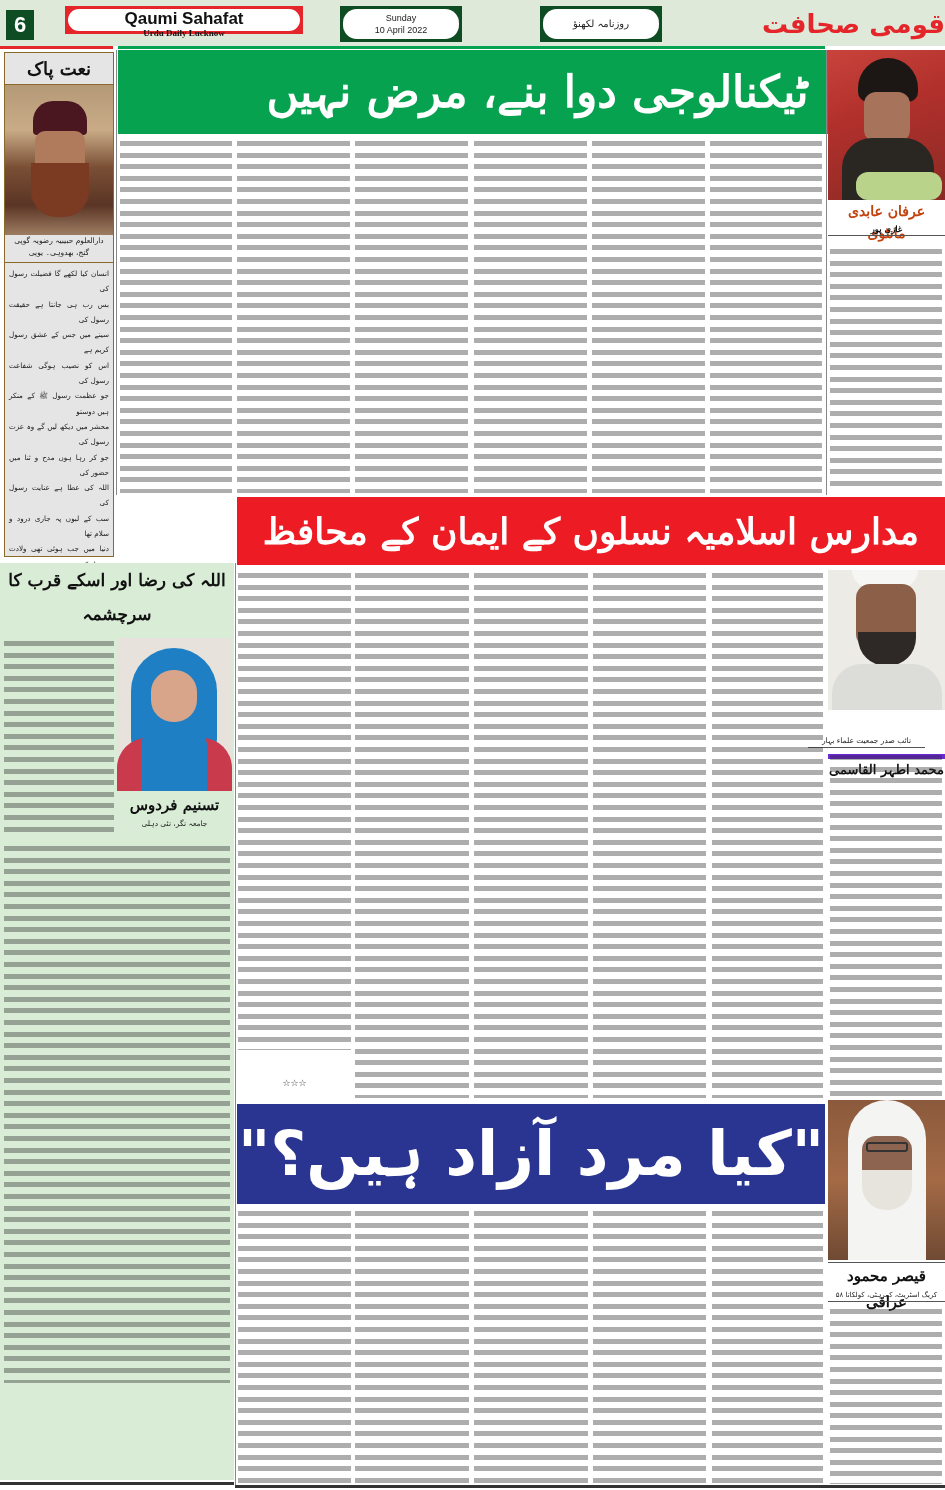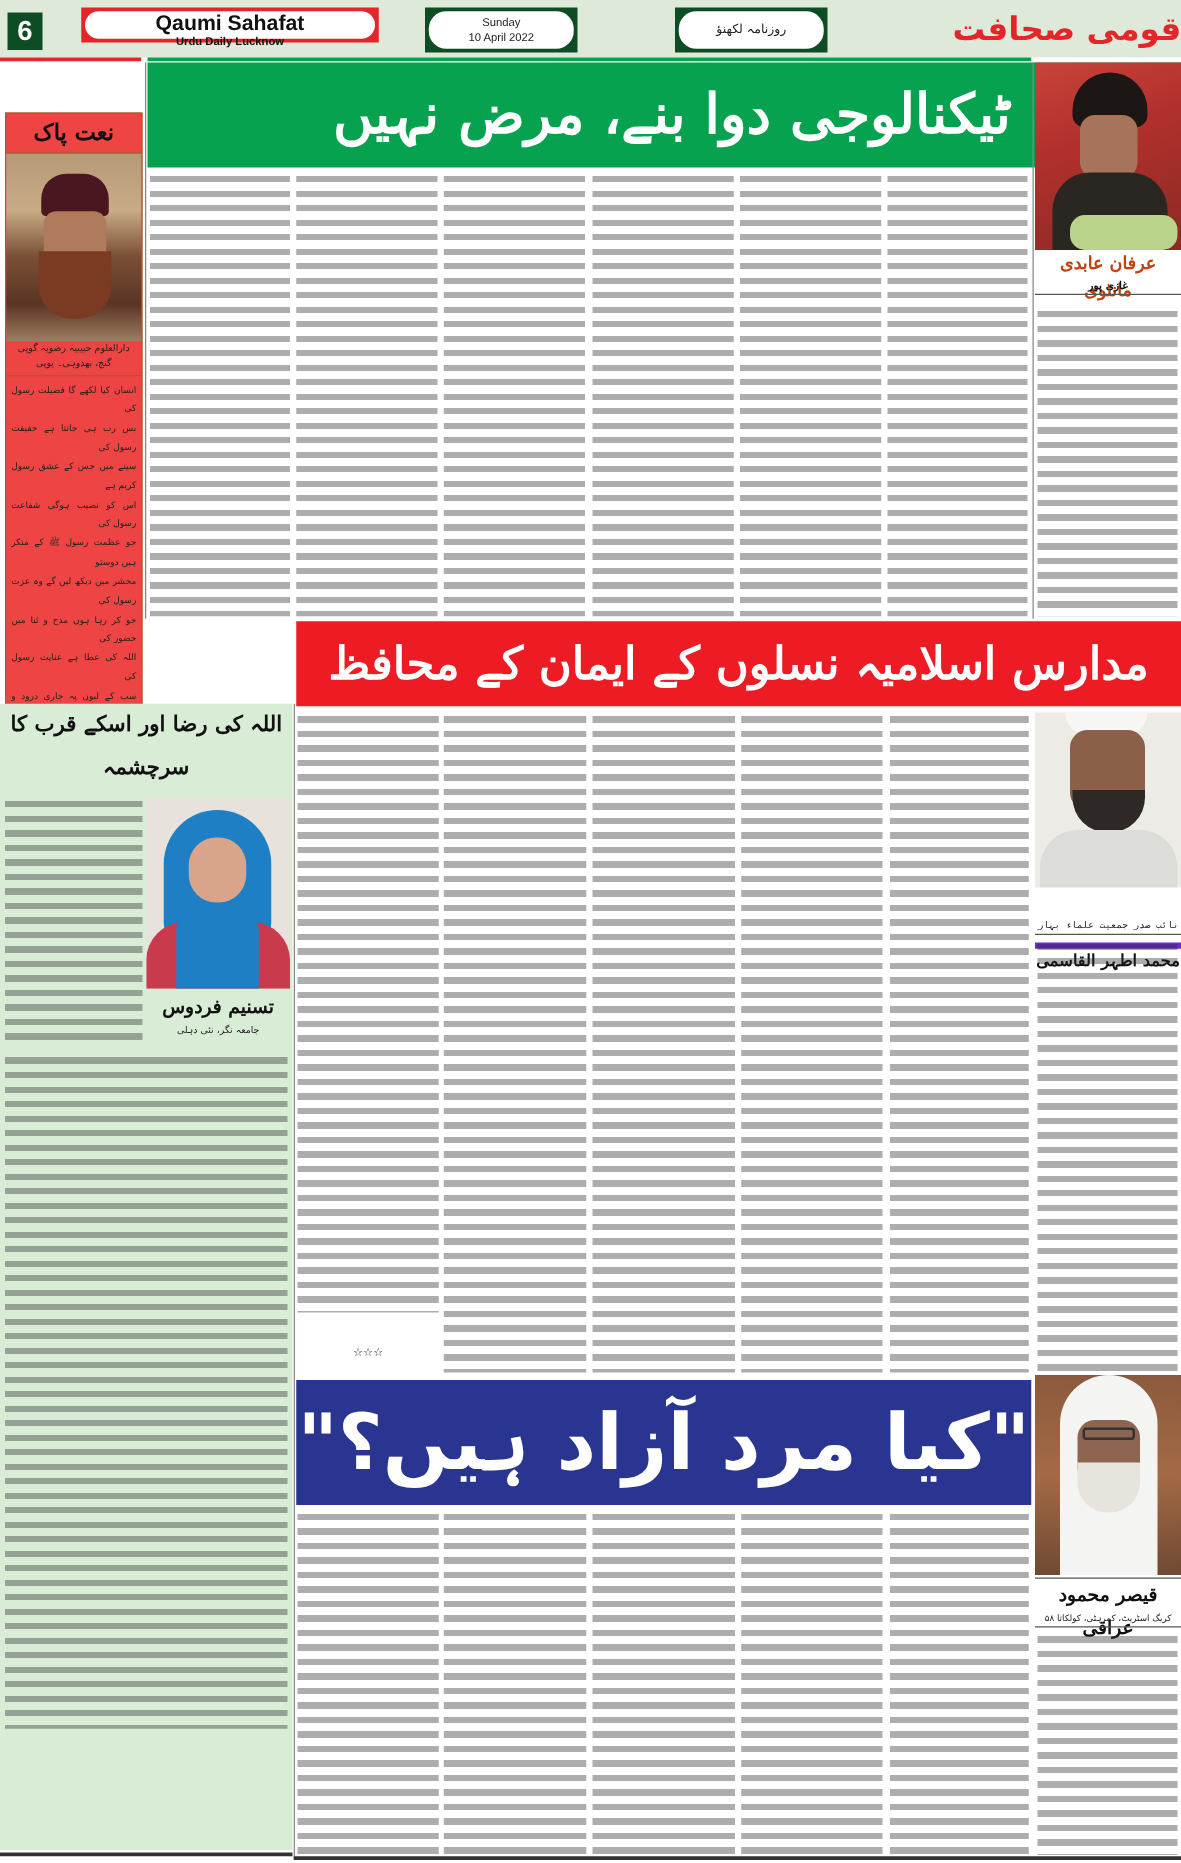--- a/index.html
+++ b/index.html
@@ -4,42 +4,42 @@
 <style>
   * { box-sizing: border-box; margin: 0; padding: 0; }
   body { width: 945px; height: 1490px; background: #ffffff; font-family: "DejaVu Sans", sans-serif; overflow: hidden; position: relative; }
   .abs { position: absolute; }
   
   .masthead { left: 0; top: 0; width: 945px; height: 46px; background: #dfe9da; }
   .page-num { left: 6px; top: 10px; width: 28px; height: 30px; background: #0e4d23; color: #fff; font-weight: bold; font-size: 22px; text-align: center; line-height: 30px; font-family: "Liberation Sans", sans-serif; }
   .title-box { left: 65px; top: 6px; width: 238px; height: 28px; background: #e4262b; padding: 3px; }
   .title-inner { width: 100%; height: 100%; background: #fff; border-radius: 16px; text-align: center; }
   .title-en { font-family: "Liberation Sans", sans-serif; font-weight: bold; font-size: 17px; line-height: 18px; color: #111; padding-top: 1px; }
-  .title-sub { font-family: Liberation Sans, sans-serif; font-weight: bold; font-size: 9px; line-height: 10px; color: #111; }
+  .title-sub { font-family: Liberation Serif, serif; font-weight: bold; font-size: 9px; line-height: 10px; color: #111; }
   .date-box { left: 340px; top: 6px; width: 122px; height: 36px; background: #0e4d23; padding: 3px; }
   .date-inner { width: 100%; height: 100%; background: #fff; border-radius: 14px; text-align: center; font-family: "Liberation Sans", sans-serif; font-size: 9px; line-height: 12px; padding-top: 3px; color: #222; }
   .lko-box { left: 540px; top: 6px; width: 122px; height: 36px; background: #0e4d23; padding: 3px; }
   .lko-inner { width: 100%; height: 100%; background: #fff; border-radius: 14px; text-align: center; font-size: 10px; line-height: 30px; color: #222; direction: rtl; font-family: "DejaVu Serif", serif; }
   .urdu-title { left: 700px; top: 4px; width: 245px; height: 40px; color: #e4262b; font-size: 26px; font-weight: bold; line-height: 40px; direction: rtl; font-family: "DejaVu Sans", sans-serif; }
 
   .rule { height: 3px; }
   
   .col { overflow: hidden; direction: rtl; font-family: "DejaVu Sans", sans-serif; font-size: 7.2px; line-height: 11.6px; color: #222; text-align: justify; }
   .col p { margin: 0; }
   .lines { background: repeating-linear-gradient(to bottom, transparent 0px, transparent 3px, rgba(40,40,40,0.38) 3px, rgba(40,40,40,0.38) 8px, transparent 8px, transparent 11.6px); }
   .vrule { width: 1px; background: #888; }
 
   .head-green { left: 118px; top: 50px; width: 839px; height: 84px; background: #07a24f; color: #fff; text-align: center; direction: rtl; font-size: 44px; line-height: 84px; font-family: "DejaVu Serif", serif; font-weight: bold; }
   .head-red { left: 237px; top: 497px; width: 708px; height: 68px; background: #ed1c24; color: #fff; text-align: center; direction: rtl; font-size: 36px; line-height: 68px; font-family: "DejaVu Serif", serif; font-weight: bold; }
   .head-blue { left: 237px; top: 1104px; width: 588px; height: 100px; background: #2a3592; color: #fff; text-align: center; direction: rtl; font-size: 62px; line-height: 100px; font-family: "DejaVu Sans", sans-serif; font-weight: bold; }
 
   .photo { overflow: hidden; }
   .caption { text-align: center; direction: rtl; font-family: "DejaVu Serif", serif; }
 
-  .naat-box { left: 4px; top: 52px; width: 110px; height: 505px; background: #ef4444; border: 1px solid #8a6a2a; margin-top: 38px; }
+  .naat-box { left: 4px; top: 52px; width: 110px; height: 505px; background: #e5e5e5; border: 1px solid #8a6a2a; }
   .ramadan-box { left: 0; top: 563px; width: 234px; height: 917px; background: #d8ecd6; }
 </style>
 </head>
 <body>
 
 <div class="abs masthead"></div>
 <div class="abs page-num">6</div>
 <div class="abs title-box">
   <div class="title-inner">
     <div class="title-en">Qaumi Sahafat</div>
@@ -109,21 +109,21 @@
 <div class="abs vrule" style="left:116px;top:50px;height:445px;"></div>
 
 <div class="abs head-red">مدارس اسلامیہ نسلوں کے ایمان کے محافظ ہیں، آپ ان کی حفاظت کیجئے!</div>
 <div class="abs photo" style="left:828px;top:570px;width:117px;height:140px;background:#ecebe6;">
   <div style="position:absolute;left:24px;top:0px;width:66px;height:18px;background:#f6f6f4;border-radius:0 0 20px 20px;"></div>
   <div style="position:absolute;left:28px;top:14px;width:60px;height:64px;background:#8c6048;border-radius:14px;"></div>
   <div style="position:absolute;left:30px;top:62px;width:58px;height:34px;background:#2e2826;border-radius:0 0 28px 28px;"></div>
   <div style="position:absolute;left:4px;top:94px;width:110px;height:46px;background:#dcdcd8;border-radius:30px 30px 0 0;"></div>
 </div>
 <div class="abs caption" style="left:828px;top:712px;width:117px;height:22px;font-size:13px;line-height:22px;font-weight:bold;color:#111;border-top:5px solid #6d28d9;margin-top:42px;">محمد اطہر القاسمی</div>
-<div class="abs caption" style="left:828px;top:734px;width:117px;height:14px;font-size:7.5px;line-height:14px;color:#222;border-bottom:1px solid #555;font-family:Liberation Mono, monospace;">نائب صدر جمعیت علماء بہار</div>
+<div class="abs caption" style="left:808px;top:734px;width:117px;height:14px;font-size:7.5px;line-height:14px;color:#222;border-bottom:1px solid #555;">نائب صدر جمعیت علماء بہار</div>
 
 <div class="abs col lines" style="left:830px;top:752px;width:112px;height:346px;"></div>
 <div class="abs col lines" style="left:712px;top:570px;width:111px;height:528px;"></div>
 <div class="abs col lines" style="left:593px;top:570px;width:113px;height:528px;"></div>
 <div class="abs col lines" style="left:474px;top:570px;width:114px;height:528px;"></div>
 <div class="abs col lines" style="left:355px;top:570px;width:114px;height:528px;"></div>
 <div class="abs col lines" style="left:238px;top:570px;width:113px;height:480px;"></div>
 <div class="abs" style="left:238px;top:1078px;width:113px;height:14px;text-align:center;font-size:9px;color:#222;">☆☆☆</div>
 
 <div class="abs ramadan-box">

